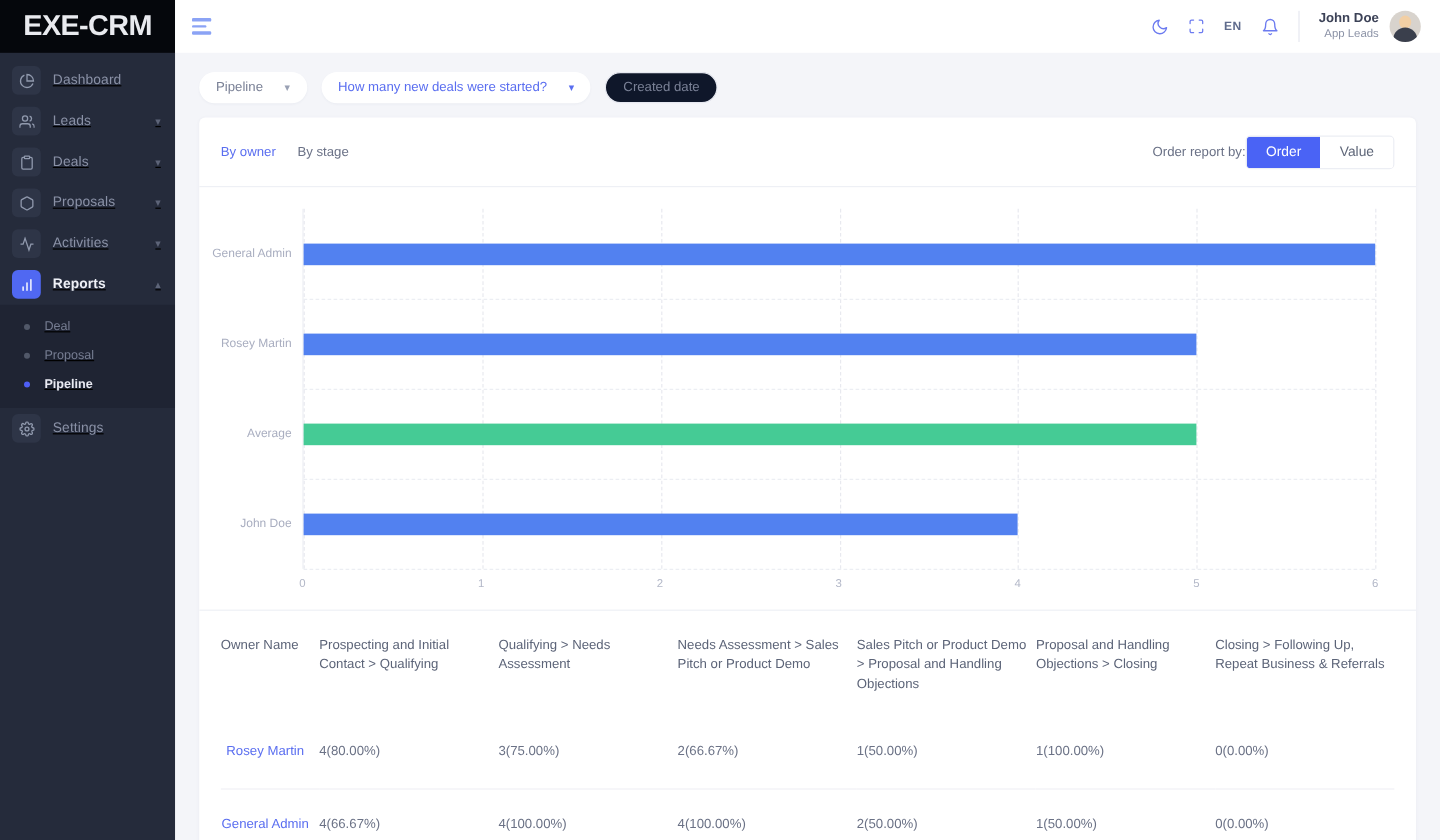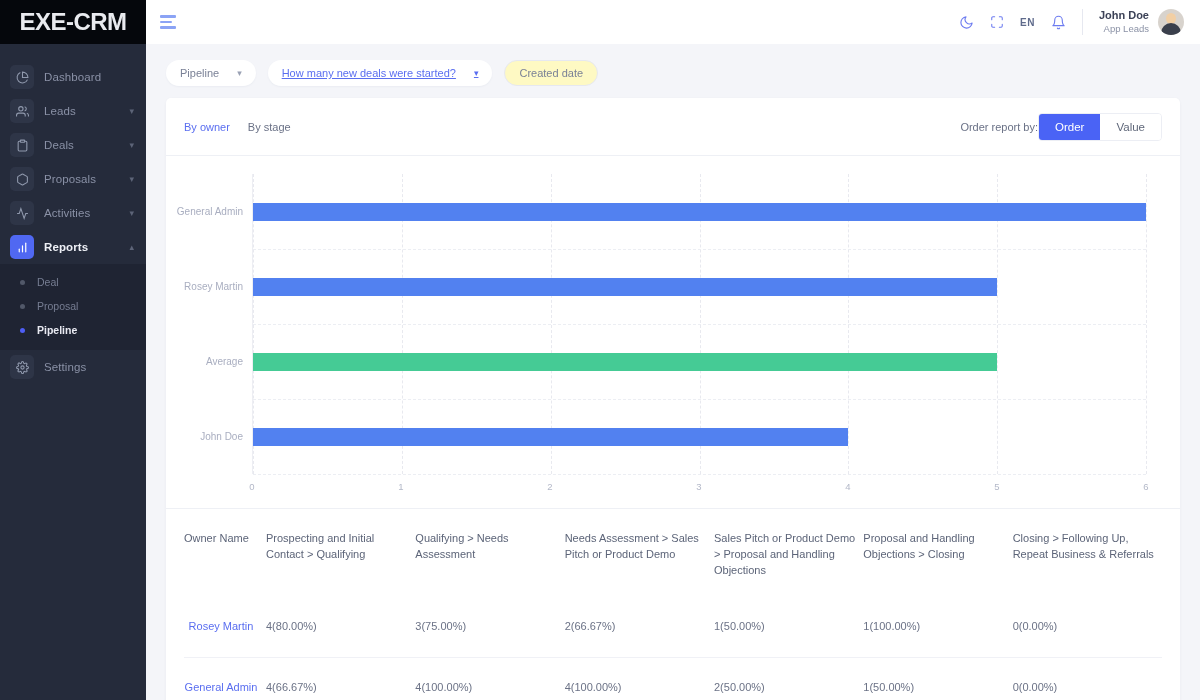--- a/index.html
+++ b/index.html
@@ -20,21 +20,21 @@
     overflow: hidden;
   }
   .brand {
     height: 44px; background: #05070c;
     display: flex; align-items: center; justify-content: center;
   }
   .brand-text {
     color: #e9eaef; font-size: 24px; font-weight: bold;
     letter-spacing: -0.5px; font-family: "Liberation Sans", sans-serif;
   }
-  .nav { padding-top: 16px; }
+  .nav { padding-top: 6px; text-decoration: underline; }
   .nav-item {
     display: flex; align-items: center;
     height: 34px; padding: 0 12px 0 10px;
     cursor: pointer; position: relative;
   }
   .nav-icon {
     width: 24px; height: 24px; border-radius: 5px;
     background: #2e3547;
     display: flex; align-items: center; justify-content: center;
     flex: 0 0 24px;
@@ -96,23 +96,23 @@
   
   .filterbar { display: flex; align-items: center; gap: 12px; margin-bottom: 12px; }
   .pill {
     background: #ffffff; border-radius: 18px;
     height: 26px; display: flex; align-items: center;
     padding: 0 14px; font-size: 11px; color: #7a8196;
     cursor: pointer; gap: 18px; white-space: nowrap;
     box-shadow: 0 1px 2px rgba(60,70,110,0.05);
   }
   .pill .chev { font-size: 9px; color: #9aa1b4; }
-  .pill.accent { color: #5a6ef0; text-decoration: underline; }
+  .pill.accent { color: #5a6ef0; }
   .pill.accent .chev { color: #5a6ef0; }
-  .pill.outline { background:#fef9c3; border: 1px solid #e6e8f0; box-shadow:none; }
+  .pill.outline { background:#0f172a; border: 1px solid #e6e8f0; box-shadow:none; }
 
   
   .card {
     background: #ffffff; border-radius: 5px;
     box-shadow: 0 1px 3px rgba(60,70,110,0.06);
     height: 100%; overflow: hidden;
   }
   .card-head {
     display: flex; align-items: center;
     padding: 14px 18px 14px 18px;

